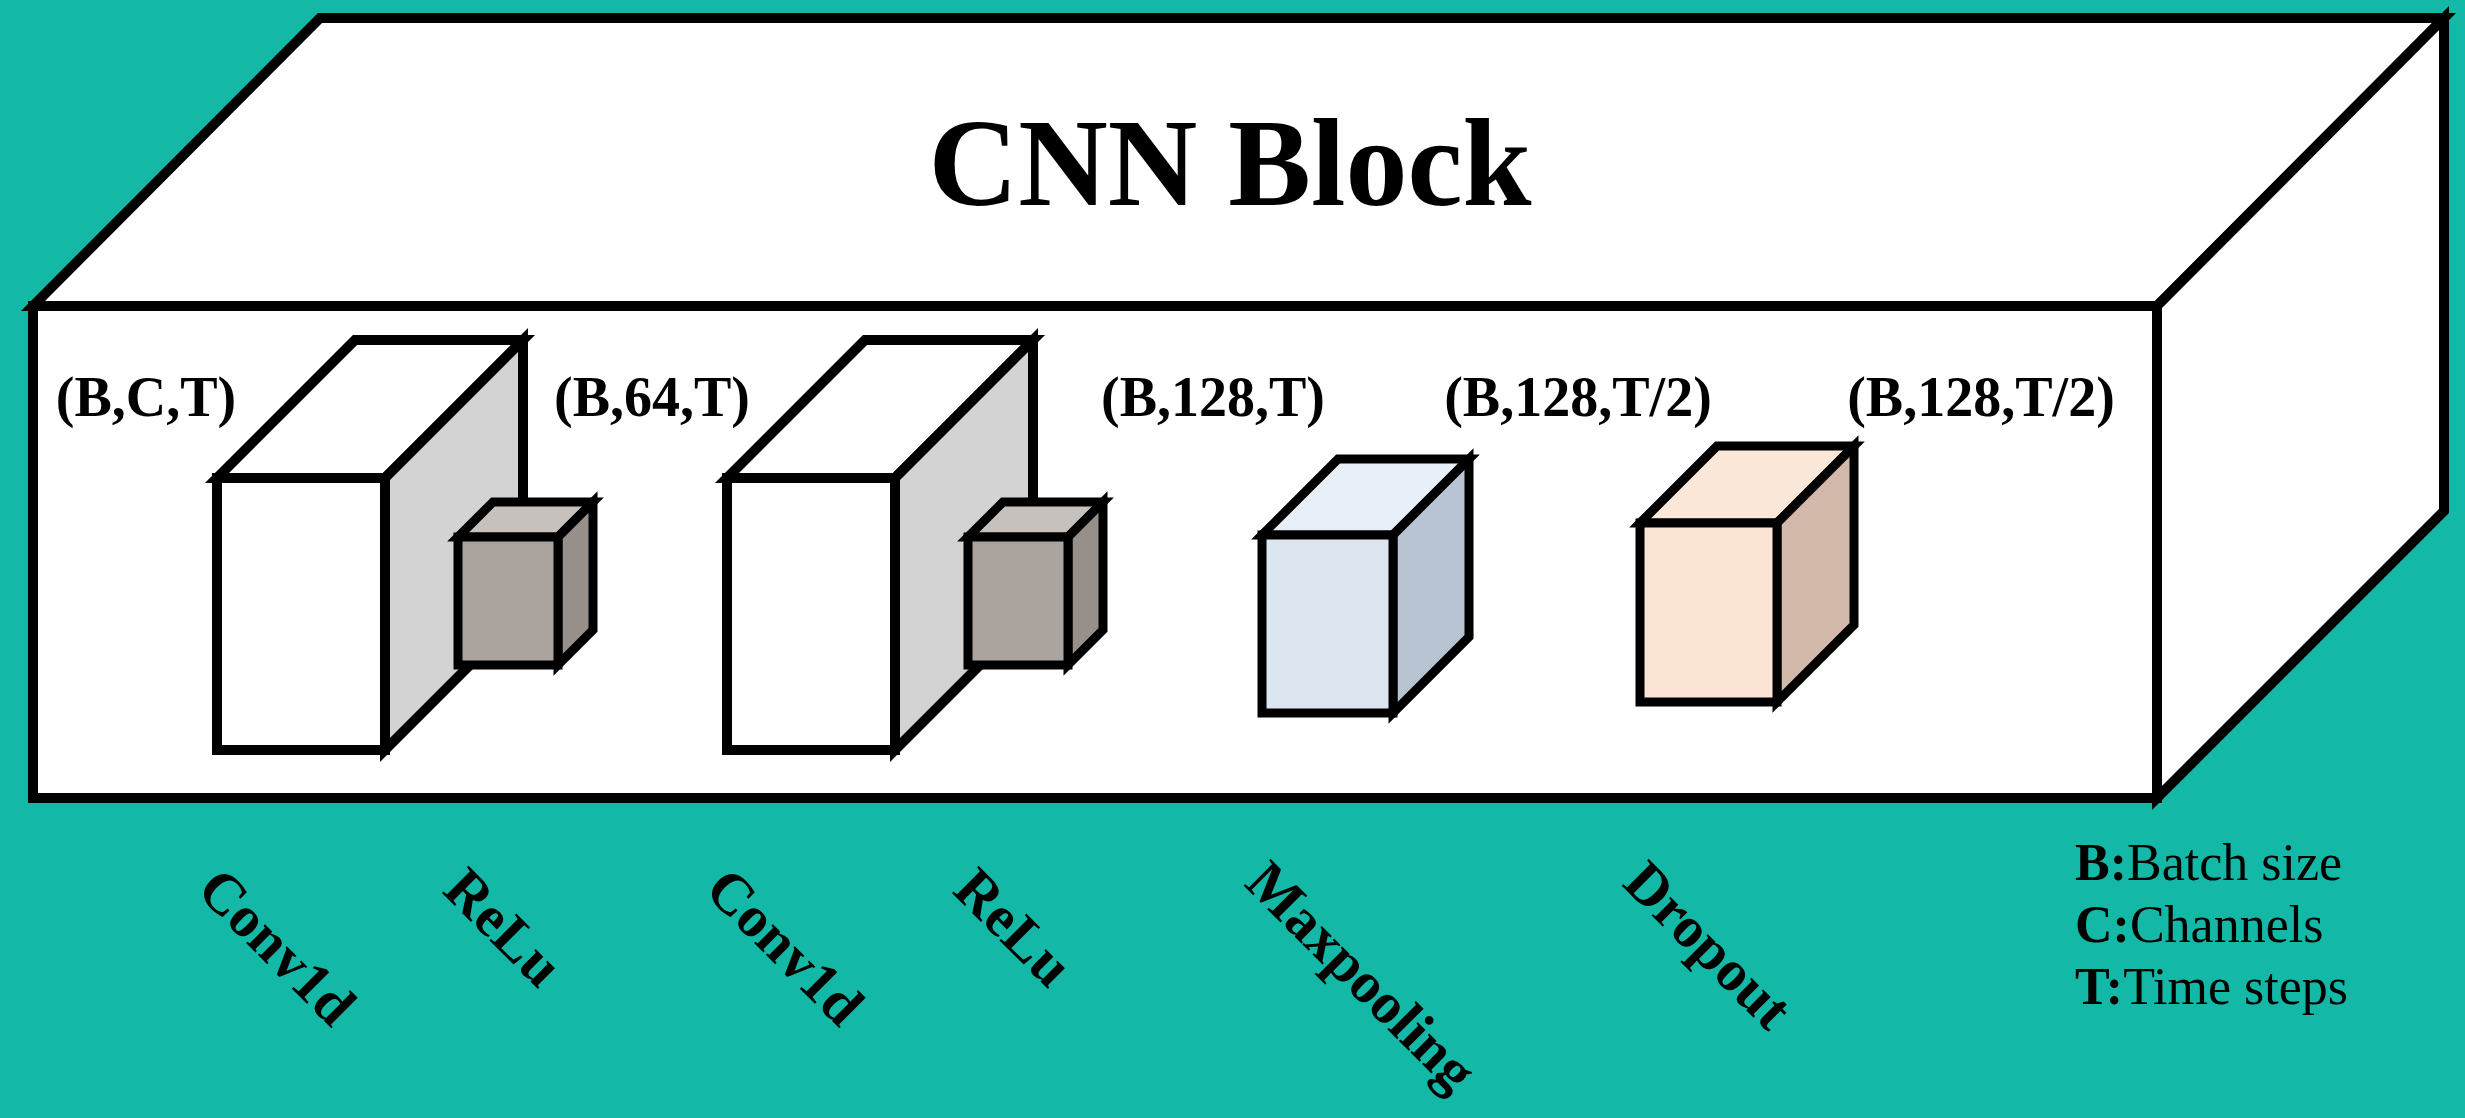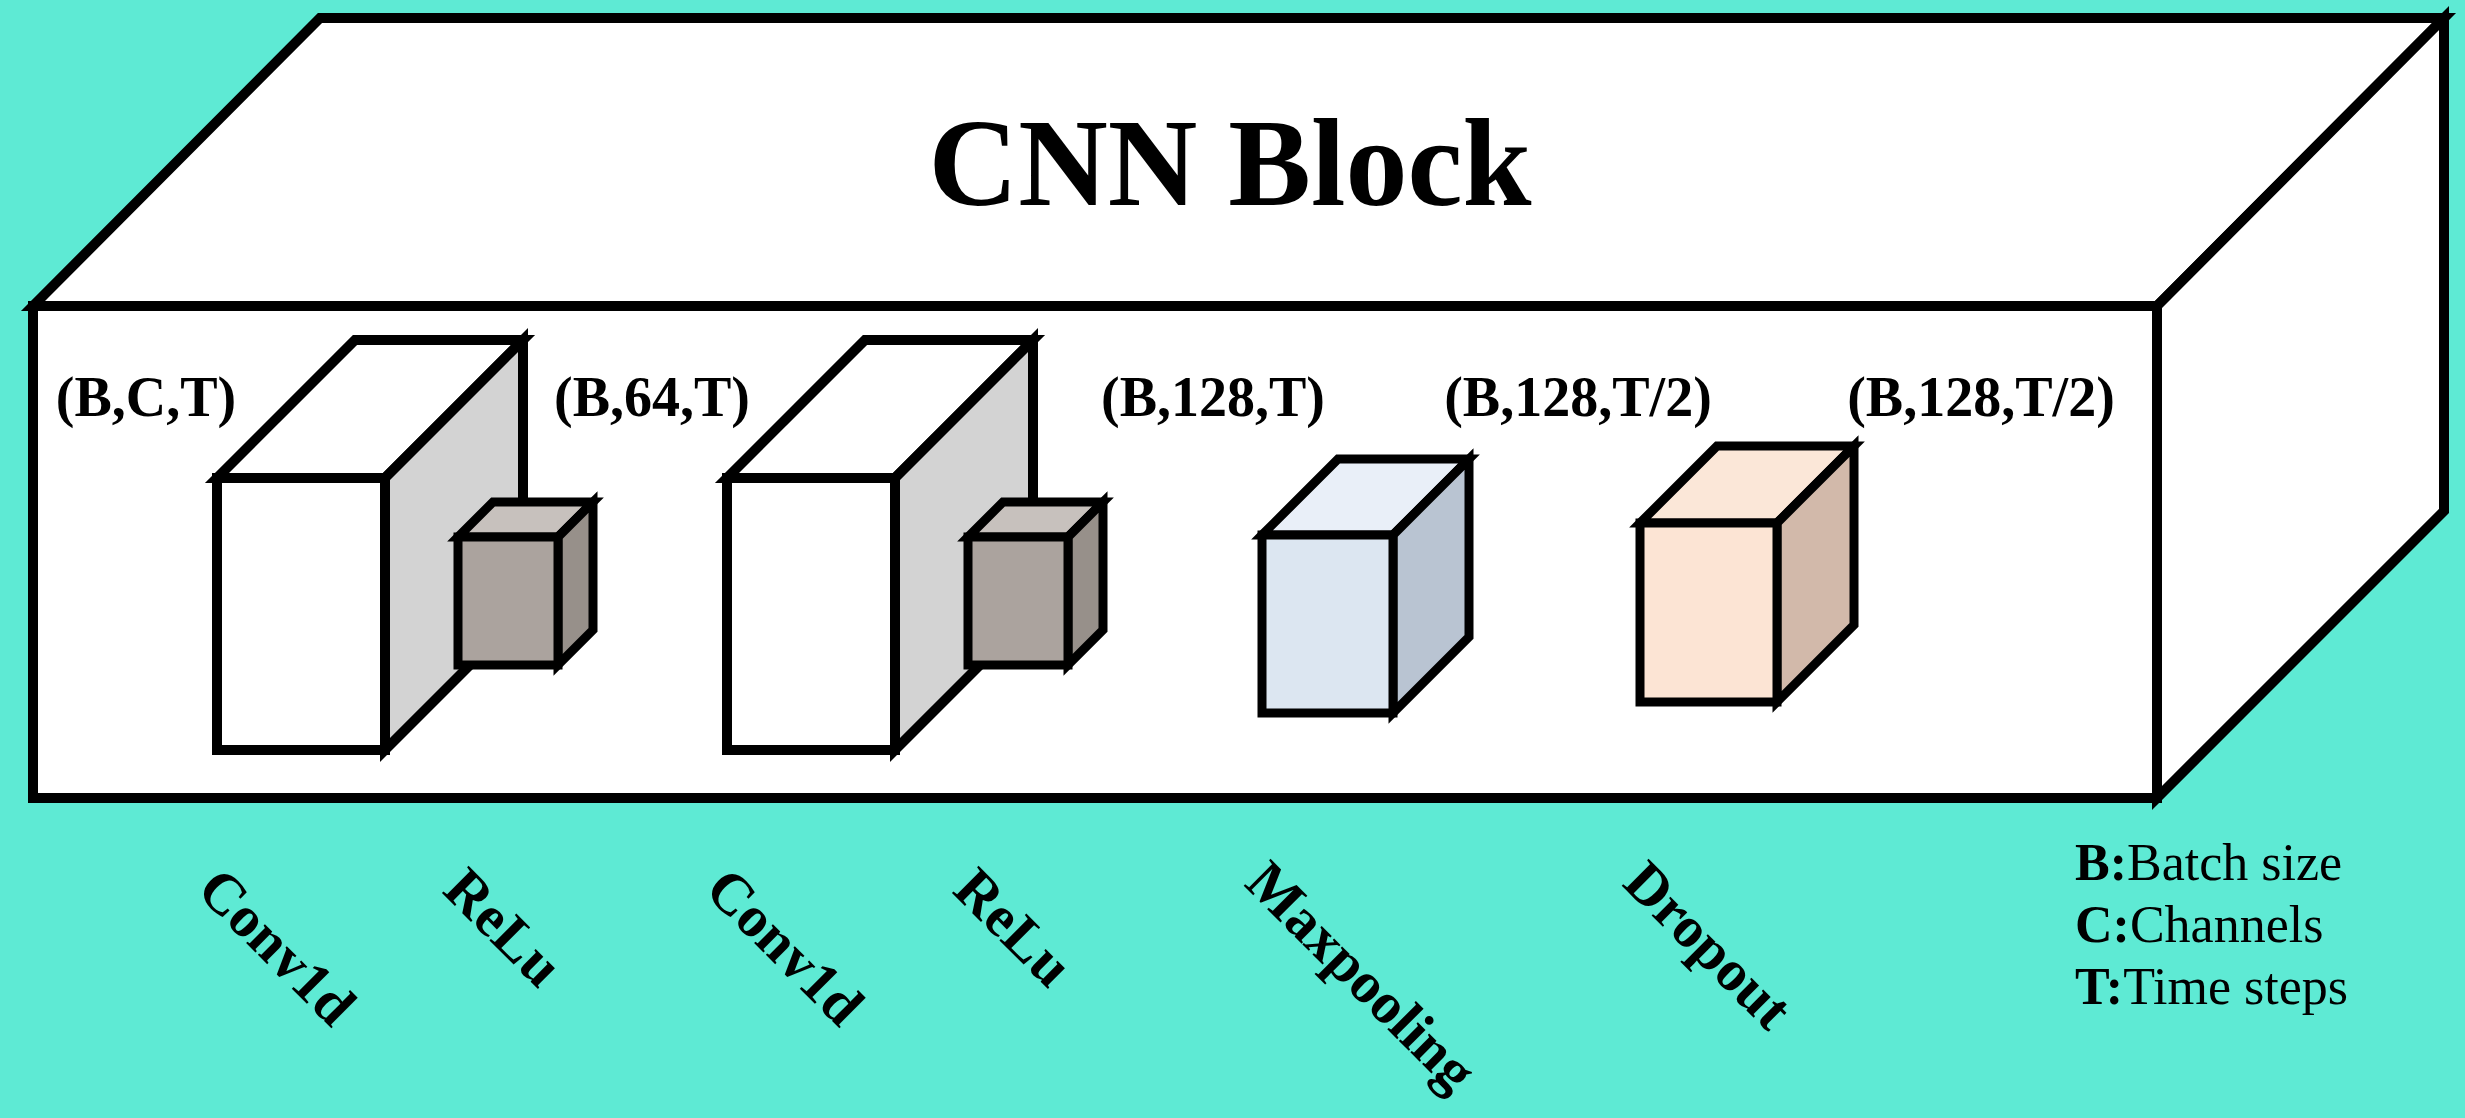--- a/index.html
+++ b/index.html
@@ -4,21 +4,21 @@
 <style>
   html, body {
     margin: 0;
     padding: 0;
     background: #ffffff;
   }
   .stage {
     position: relative;
     width: 2465px;
     height: 1118px;
-    background: #5eead4;
+    background: #14b8a6;
     overflow: hidden;
     font-family: "Liberation Serif", serif;
   }
   svg { display: block; }
 
   .outline       { stroke-linejoin: miter; }
   .w10           { stroke-width: 10px; }
   .w9            { stroke-width: 9px; }
 
   .title-text {

